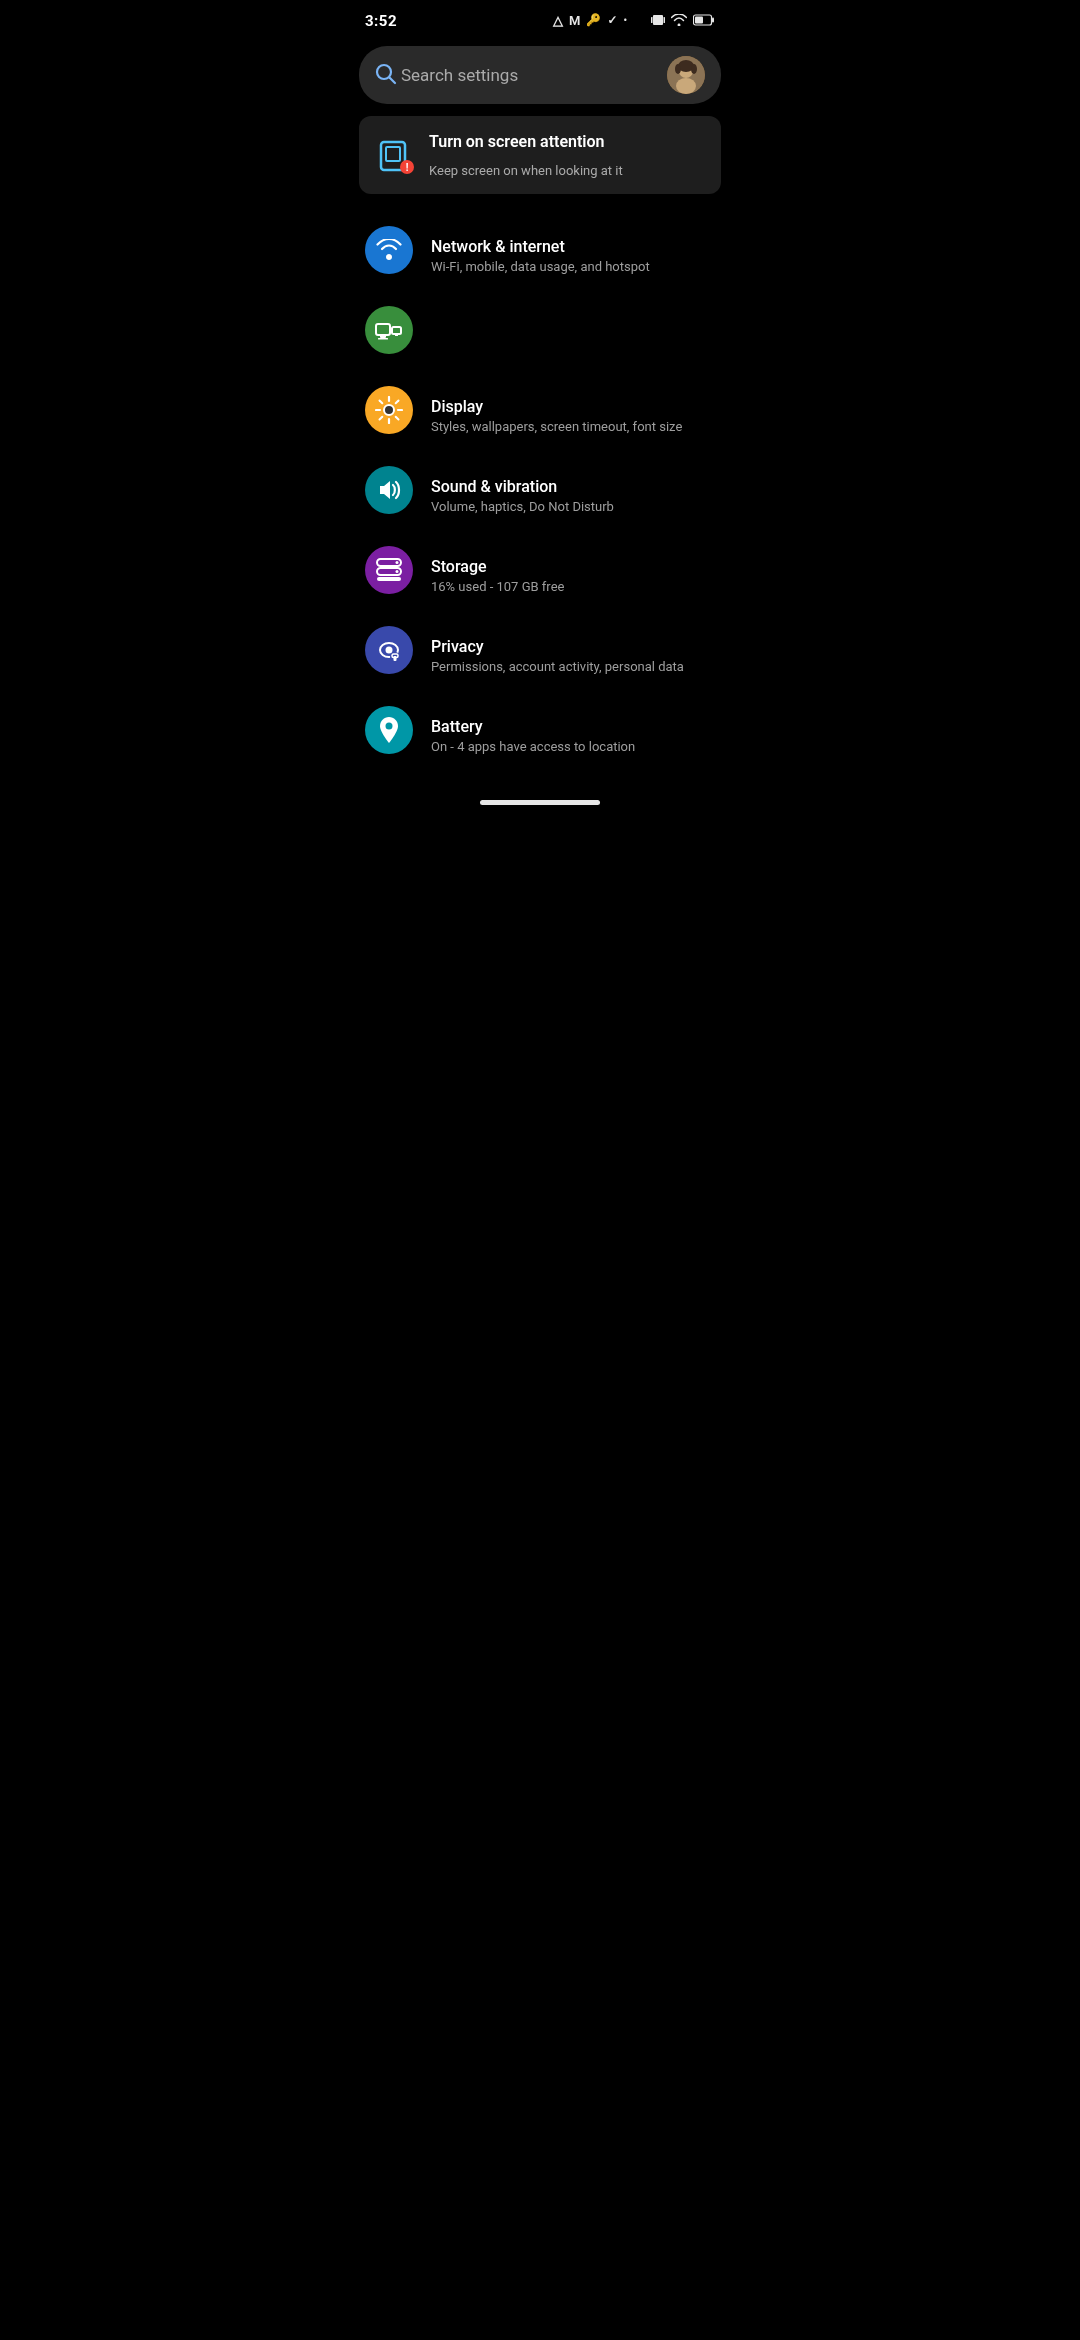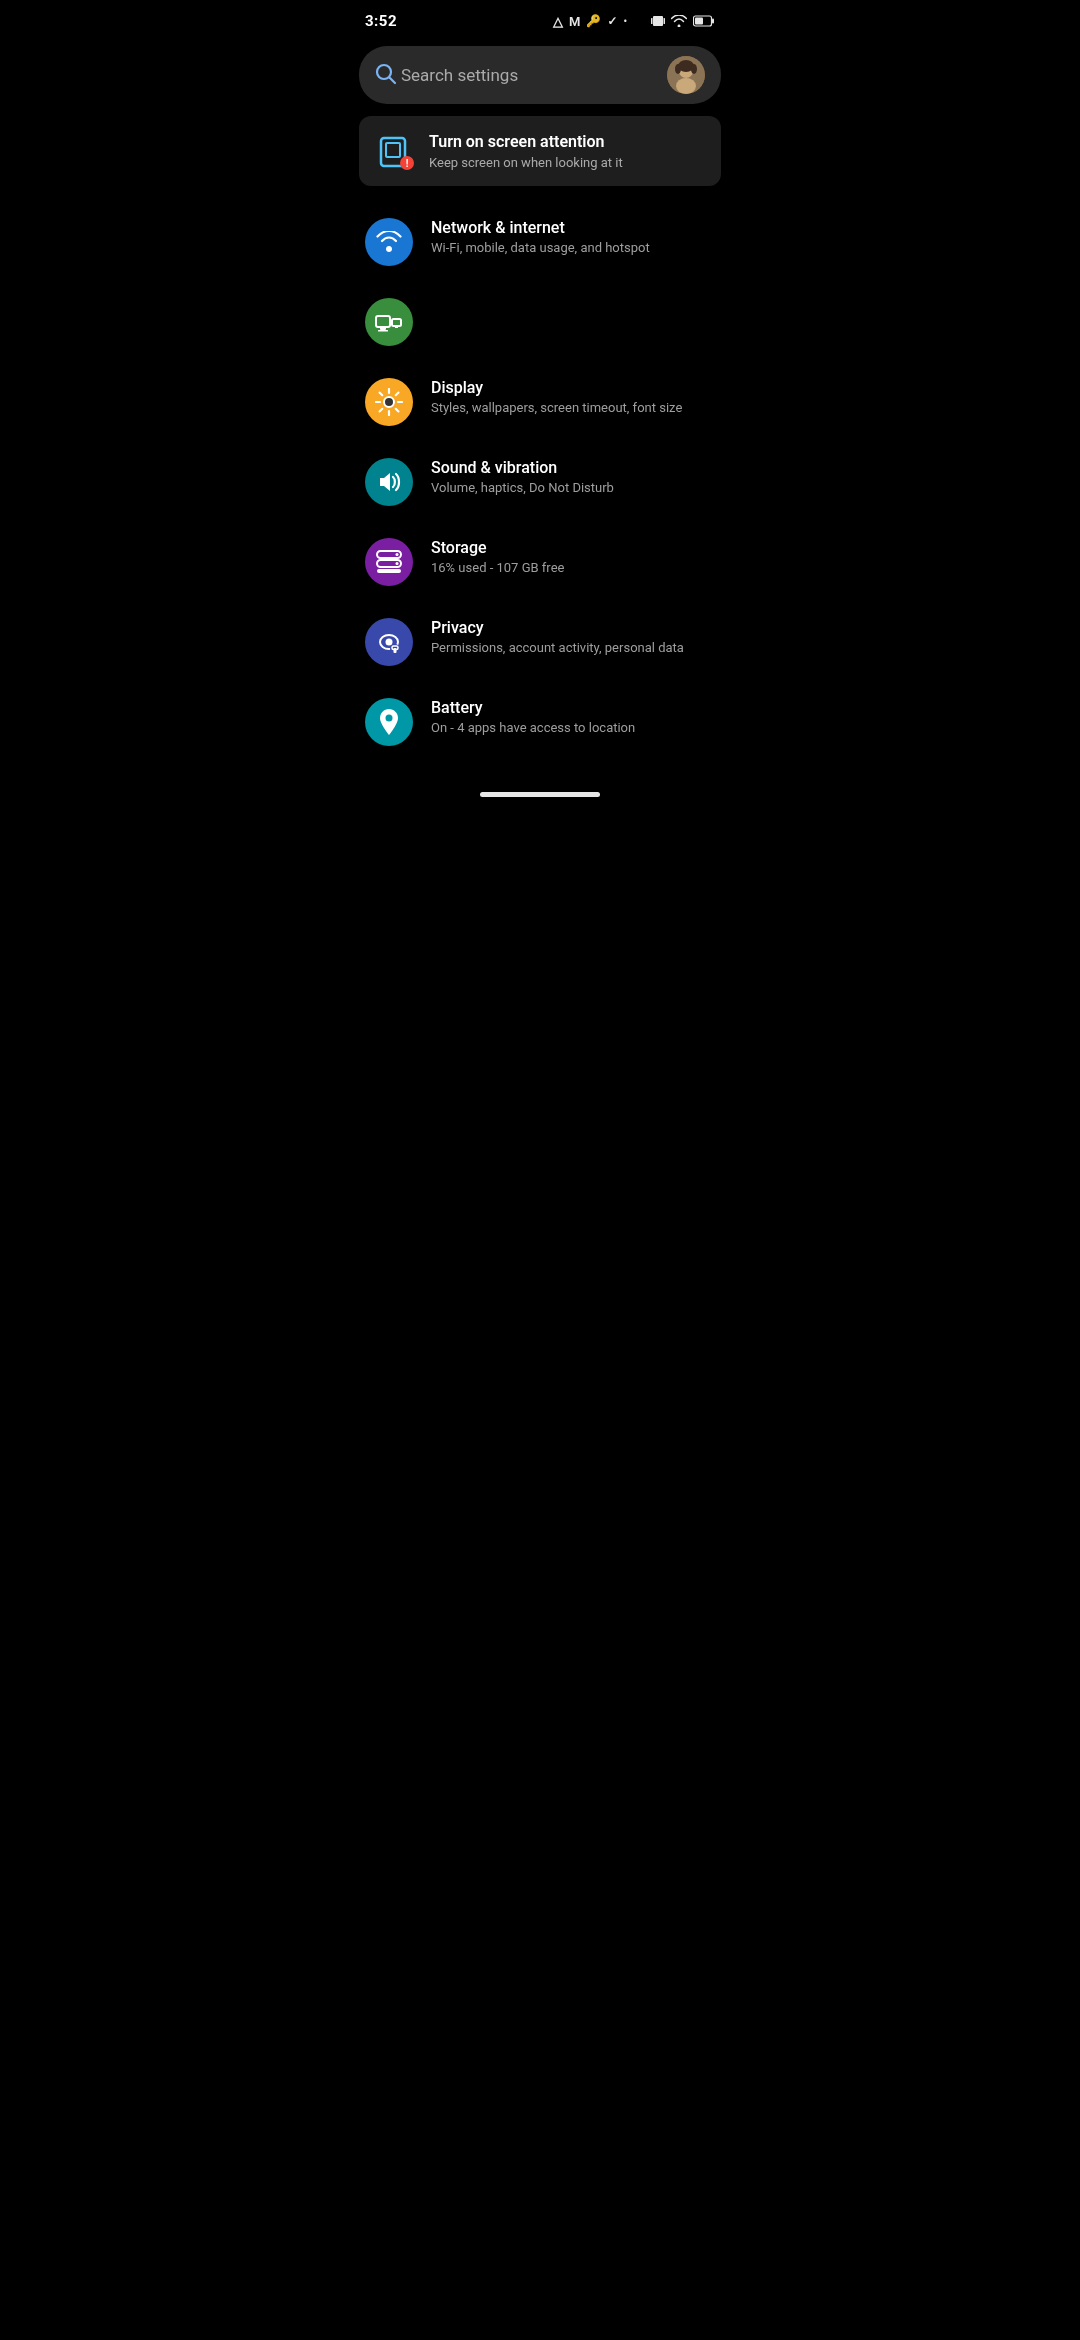--- a/index.html
+++ b/index.html
@@ -13,21 +13,21 @@
       margin: 0 auto;
       min-height: 844px;
       position: relative;
       overflow-x: hidden;
     }
 
     
     .status-bar {
       display: flex;
       justify-content: space-between;
-      align-items: center;
+      align-items: flex-start;
       padding: 12px 20px 8px;
       font-size: 14px;
       font-weight: 600;
     }
 
     .status-left {
       font-size: 15px;
       font-weight: 700;
       letter-spacing: 0.5px;
     }
@@ -93,31 +93,31 @@
 
     .attention-text-title {
       font-size: 16px;
       font-weight: 600;
       color: #fff;
     }
 
     .attention-text-sub {
       font-size: 13px;
       color: #aaa;
-      margin-top: 4px;
+      margin-top: 12px;
     }
 
     
     .settings-list {
       padding: 0 6px;
     }
 
     .settings-item {
       display: flex;
-      align-items: flex-start;
+      align-items: flex-end;
       padding: 16px 14px;
       gap: 18px;
       border-radius: 4px;
       cursor: pointer;
       position: relative;
     }
 
     .settings-item.highlighted {
       border: 3px solid #e53935;
       border-radius: 6px;

